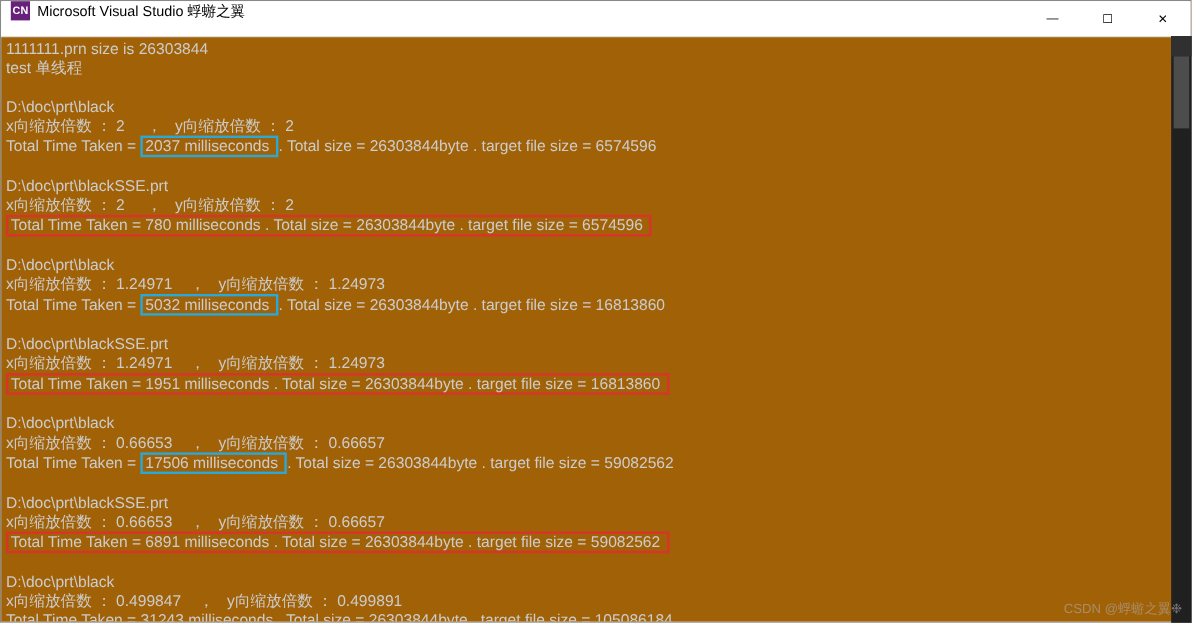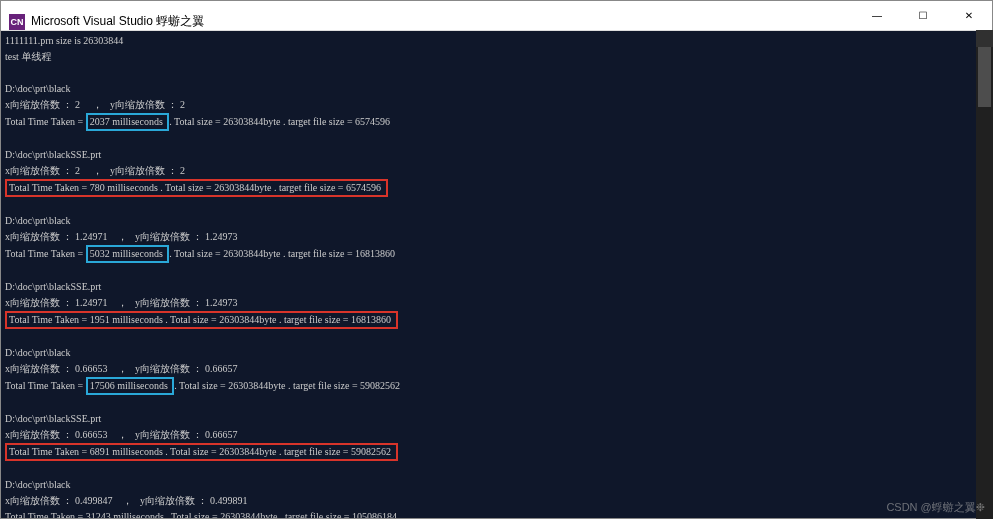--- a/index.html
+++ b/index.html
@@ -15,21 +15,21 @@
   height: 519px;
   background: #fff;
   border: 1px solid #888;
   display: flex;
   flex-direction: column;
 }
 .titlebar {
   height: 30px;
   background: #fff;
   display: flex;
-  align-items: flex-end;
+  align-items: flex-start;
   border-bottom: 1px solid #ddd;
 }
 .titlebar .icon {
   width: 16px;
   height: 16px;
   background: #68217a;
   margin: 0 6px 0 8px;
   display: flex;
   align-items: center;
   justify-content: center;
@@ -43,24 +43,24 @@
   width: 46px;
   height: 100%;
   display: flex;
   align-items: center;
   justify-content: center;
   font-size: 10px;
   color: #000;
 }
 .console {
   flex: 1;
-  background: #0f172a;
+  background: #a16207;
   color: #ccc;
-  font-family: Liberation Serif, serif;
-  font-size: 10px;
+  font-family: Liberation Sans, sans-serif;
+  font-size: 13px;
   line-height: 16px;
   padding: 2px 4px;
   position: relative;
   white-space: pre;
   overflow: hidden;
 }
 .hl-blue { border: 2px solid #2aa8d8; padding: 0 2px; display: inline-block; line-height: 14px; }
 .hl-red { border: 2px solid #d8342a; padding: 0 2px; display: inline-block; line-height: 14px; }
 .scrollbar {
   position: absolute;

